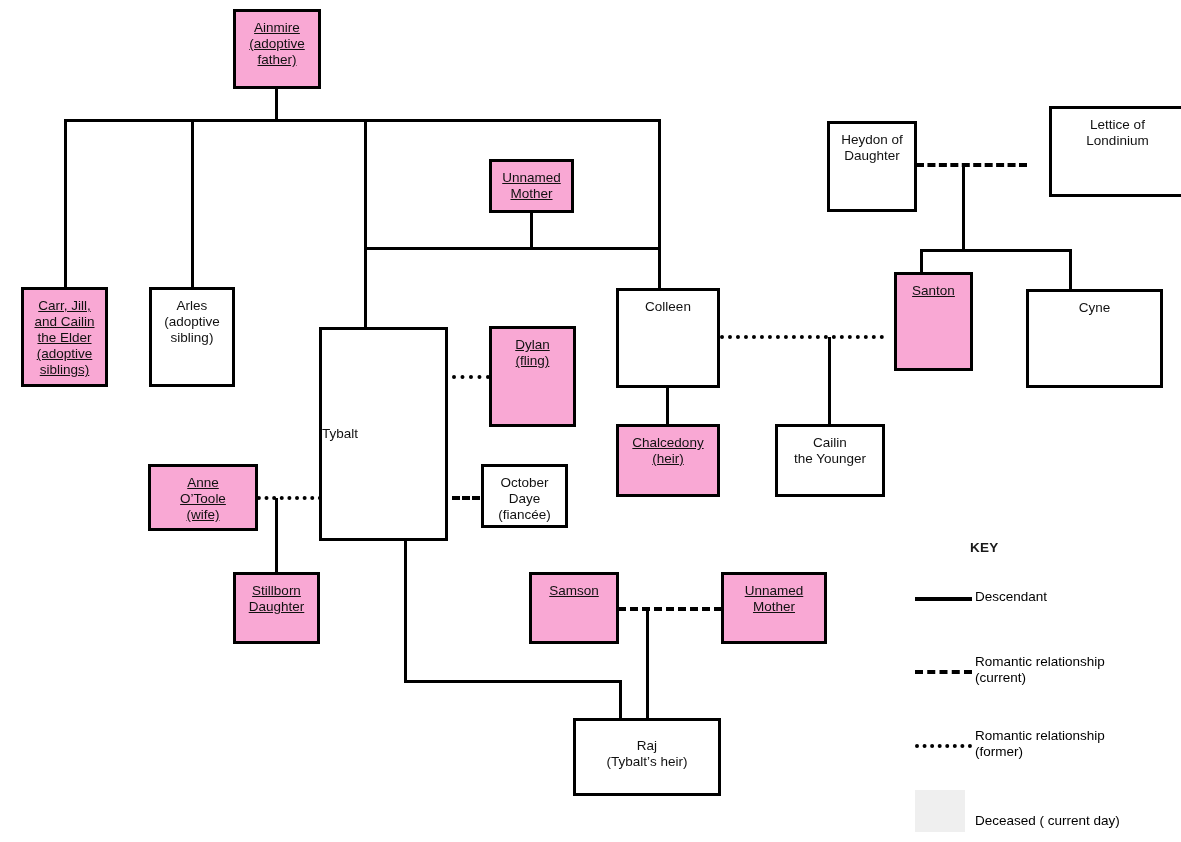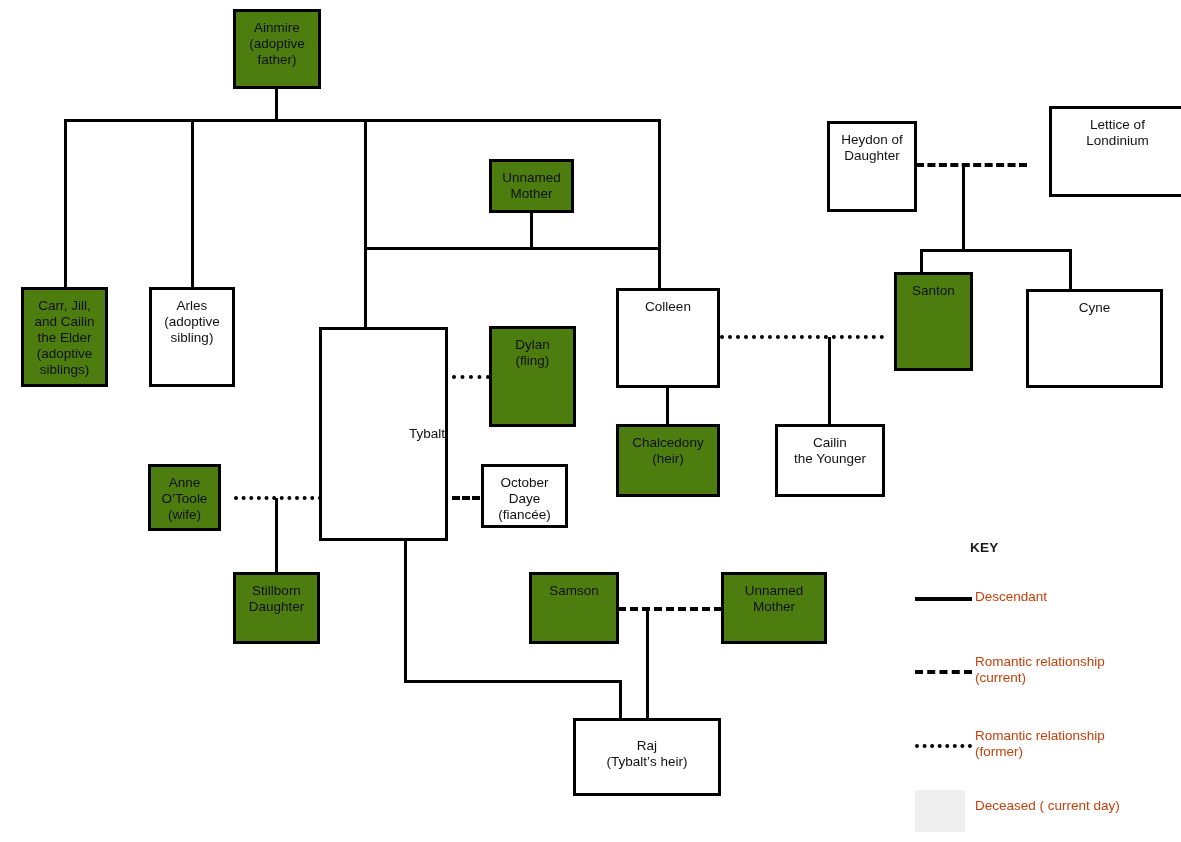--- a/index.html
+++ b/index.html
@@ -24,27 +24,28 @@
     border: 3px solid #000000;
     background: #ffffff;
     font-size: 13.5px;
     line-height: 16px;
     text-align: center;
     color: #111111;
     padding-top: 8px;
     z-index: 3;
   }
   .node.deceased {
-    background: #4d7c0f;
+    background: #f9a8d4;
+    text-decoration: underline;
   }
   .node.vcenter {
     padding-top: 0;
     display: flex;
     align-items: center;
-    justify-content: flex-end;
+    justify-content: flex-start;
   }
   .node .label {
     display: block;
     white-space: pre-line;
   }
   .line {
     position: absolute;
     background: #000000;
     z-index: 1;
   }
@@ -82,21 +83,21 @@
     position: absolute;
     left: 0;
     width: 260px;
   }
   .key-text {
     position: absolute;
     left: 60px;
     font-size: 13.5px;
     line-height: 15.5px;
     white-space: pre-line;
-    color: #c2410c;
+    color: #000000;
   }
   .key-sample-solid {
     position: absolute;
     left: 0;
     width: 57px;
     height: 4px;
     background: #000000;
   }
   .key-sample-dash {
     position: absolute;
@@ -196,21 +197,21 @@
     <span class="label">Dylan
 (fling)</span>
   </div>
 
   <div class="node" style="left:481px; top:464px; width:87px; height:64px;">
     <span class="label">October
 Daye
 (fiancée)</span>
   </div>
 
-  <div class="node deceased" style="left:148px; top:464px; width:73px; height:67px;">
+  <div class="node deceased" style="left:148px; top:464px; width:110px; height:67px;">
     <span class="label">Anne
 O’Toole
 (wife)</span>
   </div>
 
   <div class="node deceased" style="left:233px; top:572px; width:87px; height:72px;">
     <span class="label">Stillborn
 Daughter</span>
   </div>
 
@@ -275,17 +276,17 @@
     </div>
 
     <div class="key-row" style="top:209px;">
       <div class="key-sample-dot"></div>
       <div class="key-text" style="top:-16px;">Romantic relationship
 (former)</div>
     </div>
 
     <div class="key-row" style="top:255px;">
       <div class="key-sample-box"></div>
-      <div class="key-text" style="top:8px;">Deceased ( current day)</div>
+      <div class="key-text" style="top:23px;">Deceased ( current day)</div>
     </div>
   </div>
 
 </div>
 
 </body></html>

